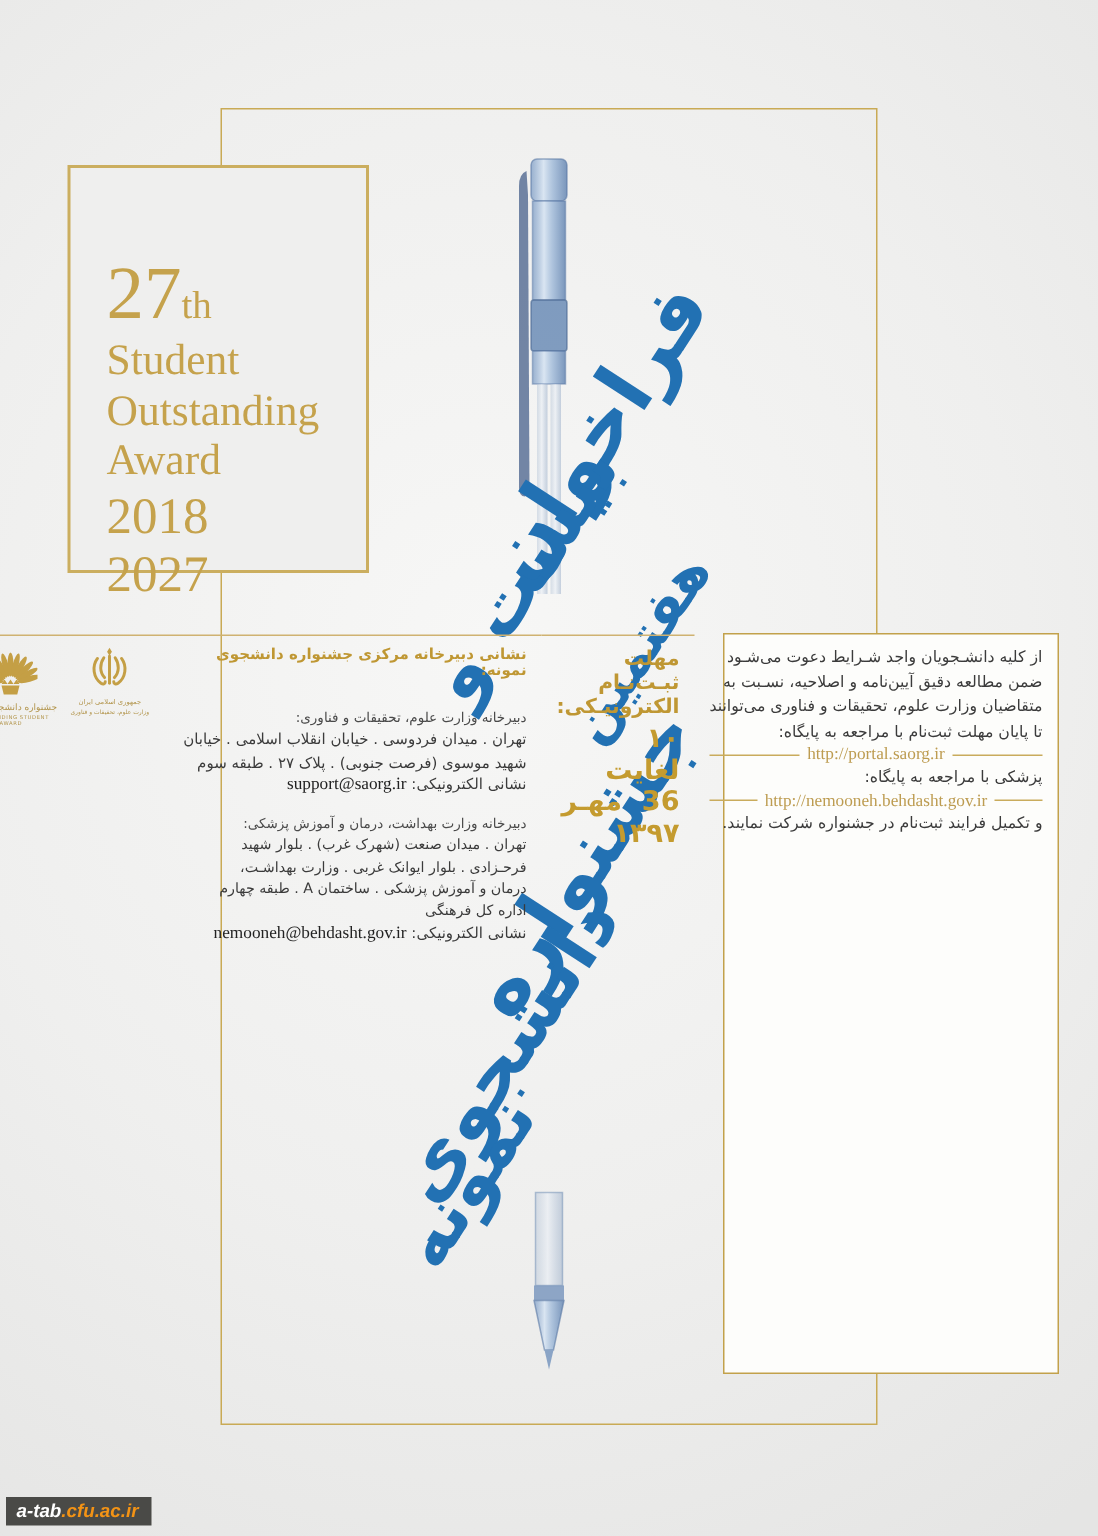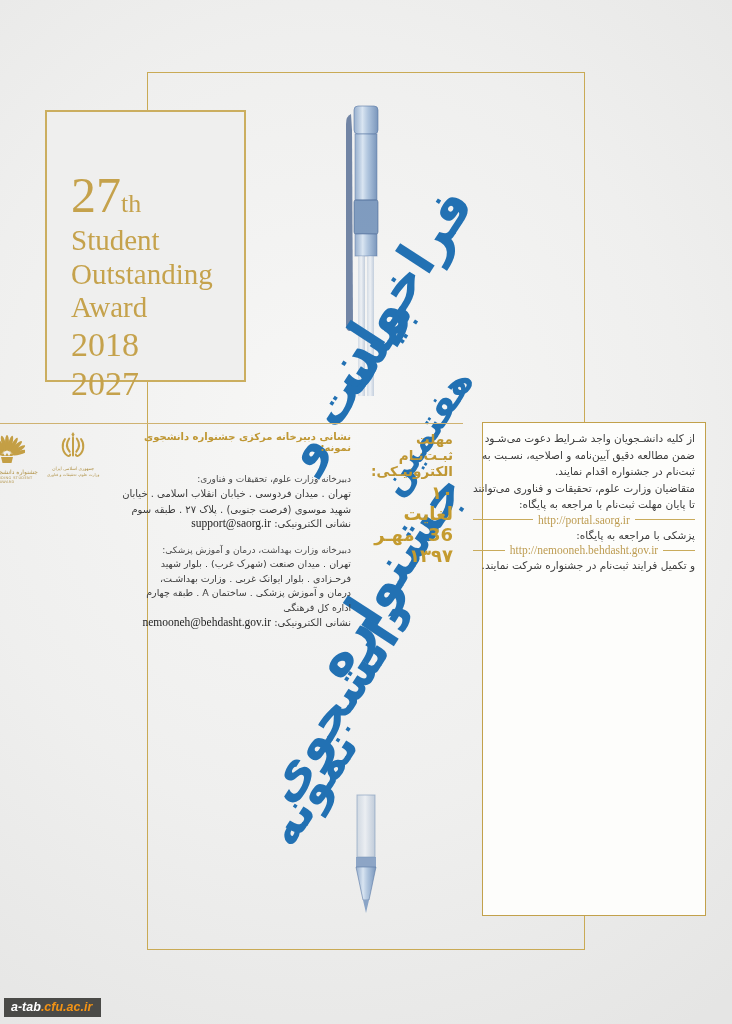--- a/index.html
+++ b/index.html
@@ -148,21 +148,20 @@
     <span class="cal-word w4">جشنواره</span>
     <span class="cal-word w5">دانشجوی</span>
     <span class="cal-word w6">نمونه</span>
   </div>
 
   <div class="info-box">
 
     <div class="sec">
       <div class="p-line">از کلیه دانشـجویان واجد شـرایط دعوت می‌شـود</div>
       <div class="p-line">ضمن مطالعه دقیق آیین‌نامه و اصلاحیه، نسـبت به</div>
-      <div class="p-line">ثبت‌نام در جشنواره اقدام نمایند.</div>
       <div class="p-line">متقاضیان وزارت علوم، تحقیقات و فناوری می‌توانند</div>
       <div class="p-line">تا پایان مهلت ثبت‌نام با مراجعه به پایگاه:</div>
       <div class="url-line">
         <span class="url-text">http://portal.saorg.ir</span>
       </div>
       <div class="p-line">پزشکی با مراجعه به پایگاه:</div>
       <div class="url-line">
         <span class="url-text">http://nemooneh.behdasht.gov.ir</span>
       </div>
       <div class="p-line">و تکمیل فرایند ثبت‌نام در جشنواره شرکت نمایند.</div>

